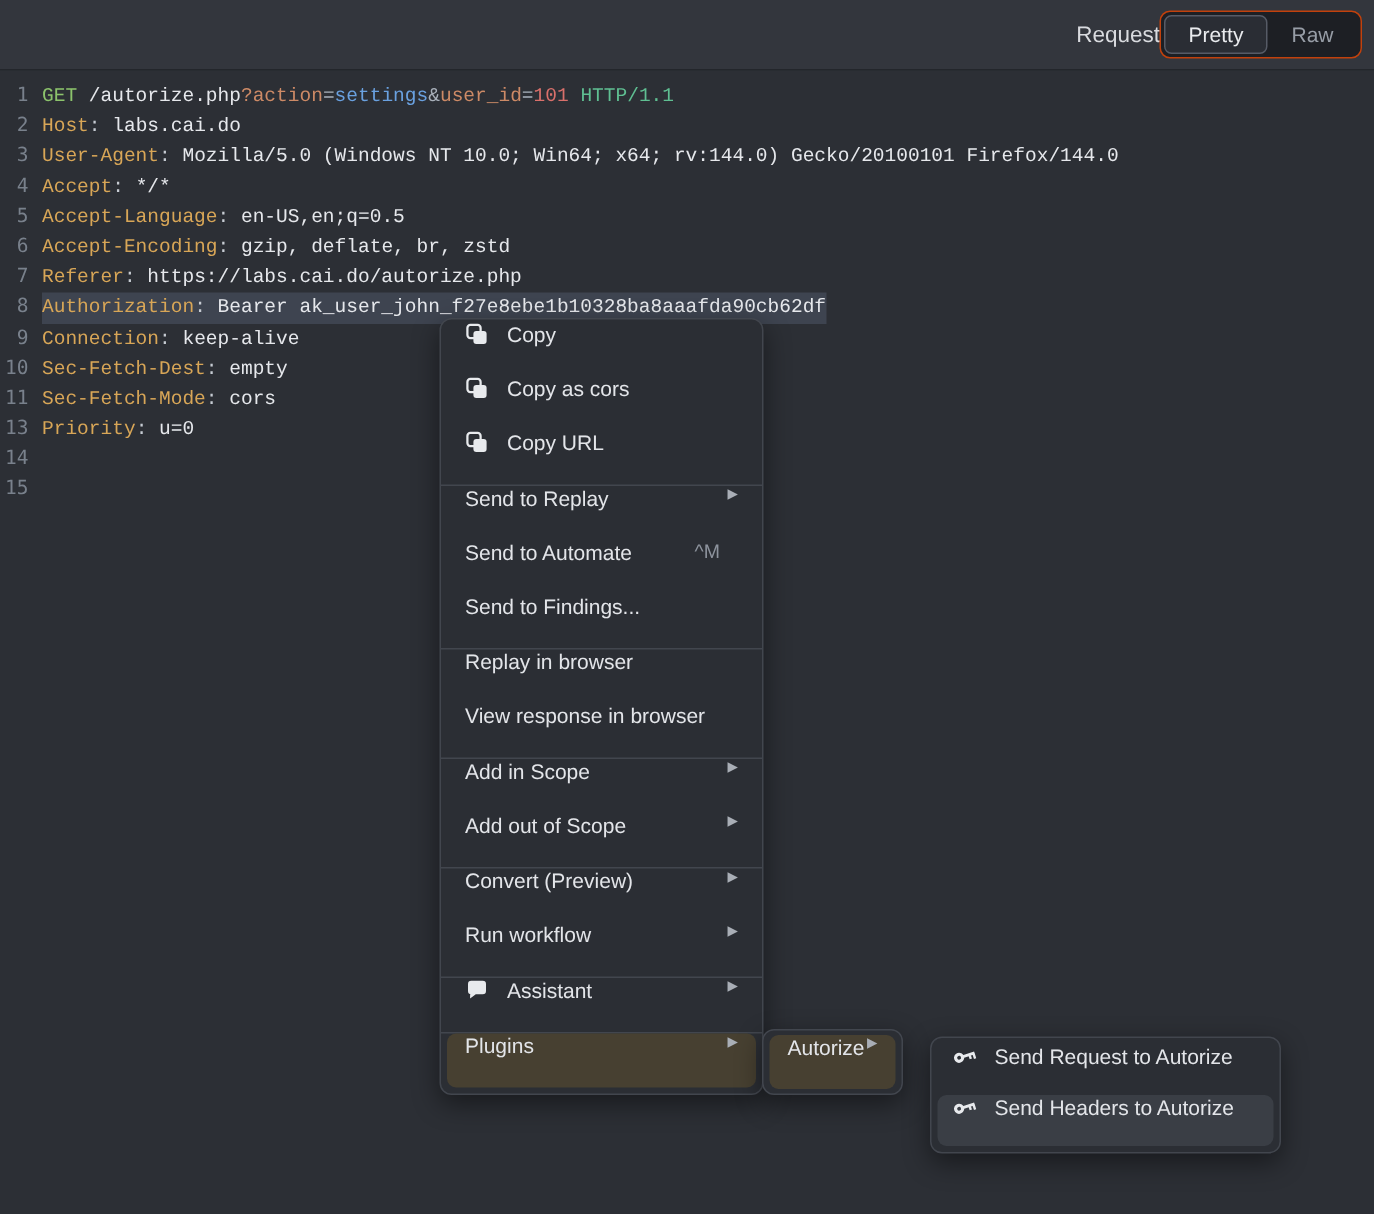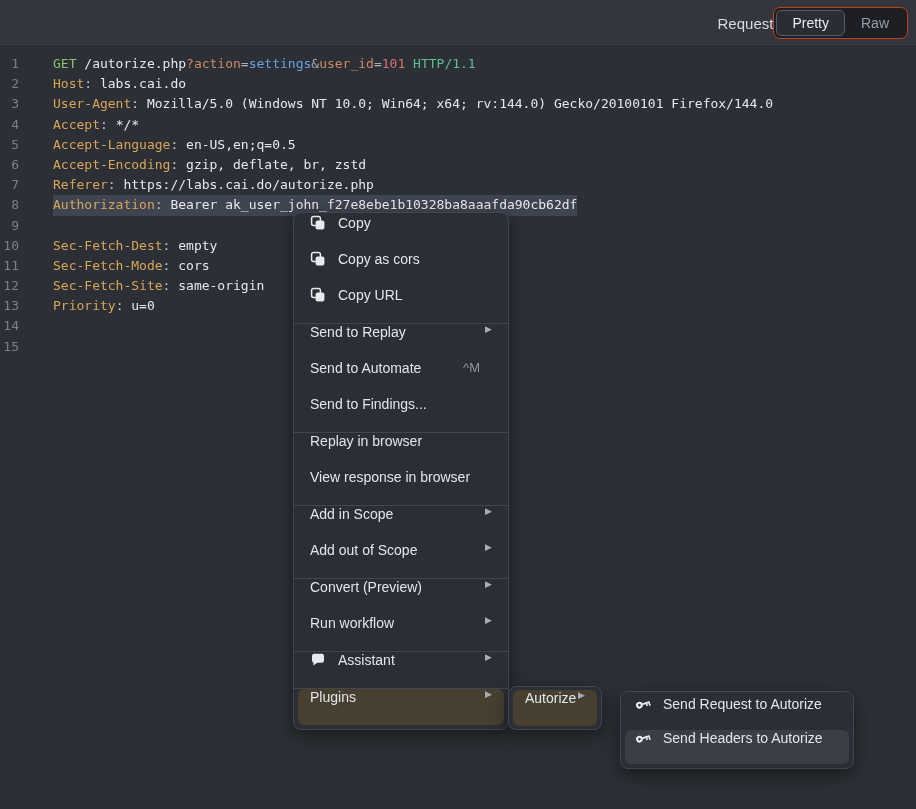--- a/index.html
+++ b/index.html
@@ -30,21 +30,21 @@
   }
 
   
   .editor {
     position:absolute; top:48px; left:0; right:0; bottom:0;
     font-family:"DejaVu Sans Mono", monospace; font-size:13px;
     padding-top:6px;
   }
   .code-line { display:flex; height:20.2px; line-height:20.2px; white-space:pre; }
   .gutter { width:19px; flex:none; text-align:right; color:#79818c; }
-  .lc { margin-left:34px; }
+  .lc { margin-left:9px;font-family:Liberation Mono, monospace; }
   .lc.sel { background:#3e4450; }
   .tk-method { color:#8cc36c; }
   .tk-plain  { color:#e6e8ec; }
   .tk-qmark  { color:#cd8a66; }
   .tk-param  { color:#cd8a66; }
   .tk-op     { color:#a8b0ba; }
   .tk-qval   { color:#6aa1e0; }
   .tk-num    { color:#d9706b; }
   .tk-http   { color:#5fbf92; }
   .tk-hname  { color:#d8a657; }
@@ -88,24 +88,23 @@
 
 <div class="editor" id="code-area">
     <div class="code-line"><span class="gutter">1</span><span class="lc"><span class="tk-method">GET</span><span class="tk-plain"> /autorize.php</span><span class="tk-qmark">?</span><span class="tk-param">action</span><span class="tk-op">=</span><span class="tk-qval">settings</span><span class="tk-op">&amp;</span><span class="tk-param">user_id</span><span class="tk-op">=</span><span class="tk-num">101</span><span class="tk-plain"> </span><span class="tk-http">HTTP/1.1</span></span></div>
     <div class="code-line"><span class="gutter">2</span><span class="lc"><span class="tk-hname">Host</span><span class="tk-colon">: </span><span class="tk-hvalue">labs.cai.do</span></span></div>
     <div class="code-line"><span class="gutter">3</span><span class="lc"><span class="tk-hname">User-Agent</span><span class="tk-colon">: </span><span class="tk-hvalue">Mozilla/5.0 (Windows NT 10.0; Win64; x64; rv:144.0) Gecko/20100101 Firefox/144.0</span></span></div>
     <div class="code-line"><span class="gutter">4</span><span class="lc"><span class="tk-hname">Accept</span><span class="tk-colon">: </span><span class="tk-hvalue">*/*</span></span></div>
     <div class="code-line"><span class="gutter">5</span><span class="lc"><span class="tk-hname">Accept-Language</span><span class="tk-colon">: </span><span class="tk-hvalue">en-US,en;q=0.5</span></span></div>
     <div class="code-line"><span class="gutter">6</span><span class="lc"><span class="tk-hname">Accept-Encoding</span><span class="tk-colon">: </span><span class="tk-hvalue">gzip, deflate, br, zstd</span></span></div>
     <div class="code-line"><span class="gutter">7</span><span class="lc"><span class="tk-hname">Referer</span><span class="tk-colon">: </span><span class="tk-hvalue">https://labs.cai.do/autorize.php</span></span></div>
     <div class="code-line"><span class="gutter">8</span><span class="lc sel"><span class="tk-hname">Authorization</span><span class="tk-colon">: </span><span class="tk-hvalue">Bearer ak_user_john_f27e8ebe1b10328ba8aaafda90cb62df</span></span></div>
-    <div class="code-line"><span class="gutter">9</span></div>
+    <div class="code-line"><span class="gutter">9</span><span class="lc"><span class="tk-hname">Connection</span><span class="tk-colon">: </span><span class="tk-hvalue">keep-alive</span></span></div>
     <div class="code-line"><span class="gutter">10</span><span class="lc"><span class="tk-hname">Sec-Fetch-Dest</span><span class="tk-colon">: </span><span class="tk-hvalue">empty</span></span></div>
     <div class="code-line"><span class="gutter">11</span><span class="lc"><span class="tk-hname">Sec-Fetch-Mode</span><span class="tk-colon">: </span><span class="tk-hvalue">cors</span></span></div>
-    <div class="code-line"><span class="gutter">12</span><span class="lc"><span class="tk-hname">Sec-Fetch-Site</span><span class="tk-colon">: </span><span class="tk-hvalue">same-origin</span></span></div>
     <div class="code-line"><span class="gutter">13</span><span class="lc"><span class="tk-hname">Priority</span><span class="tk-colon">: </span><span class="tk-hvalue">u=0</span></span></div>
     <div class="code-line"><span class="gutter">14</span><span class="lc"></span></div>
     <div class="code-line"><span class="gutter">15</span><span class="lc"></span></div>
   </div>
 
 <div class="menu-panel" id="context-menu">
     <div class="menu-item">
       <span class="mi">
         <svg viewBox="0 0 16 16">
           <rect x="1.6" y="1.6" width="8.8" height="8.8" rx="2" fill="none" stroke="#e8eaed" stroke-width="1.5"></rect>

